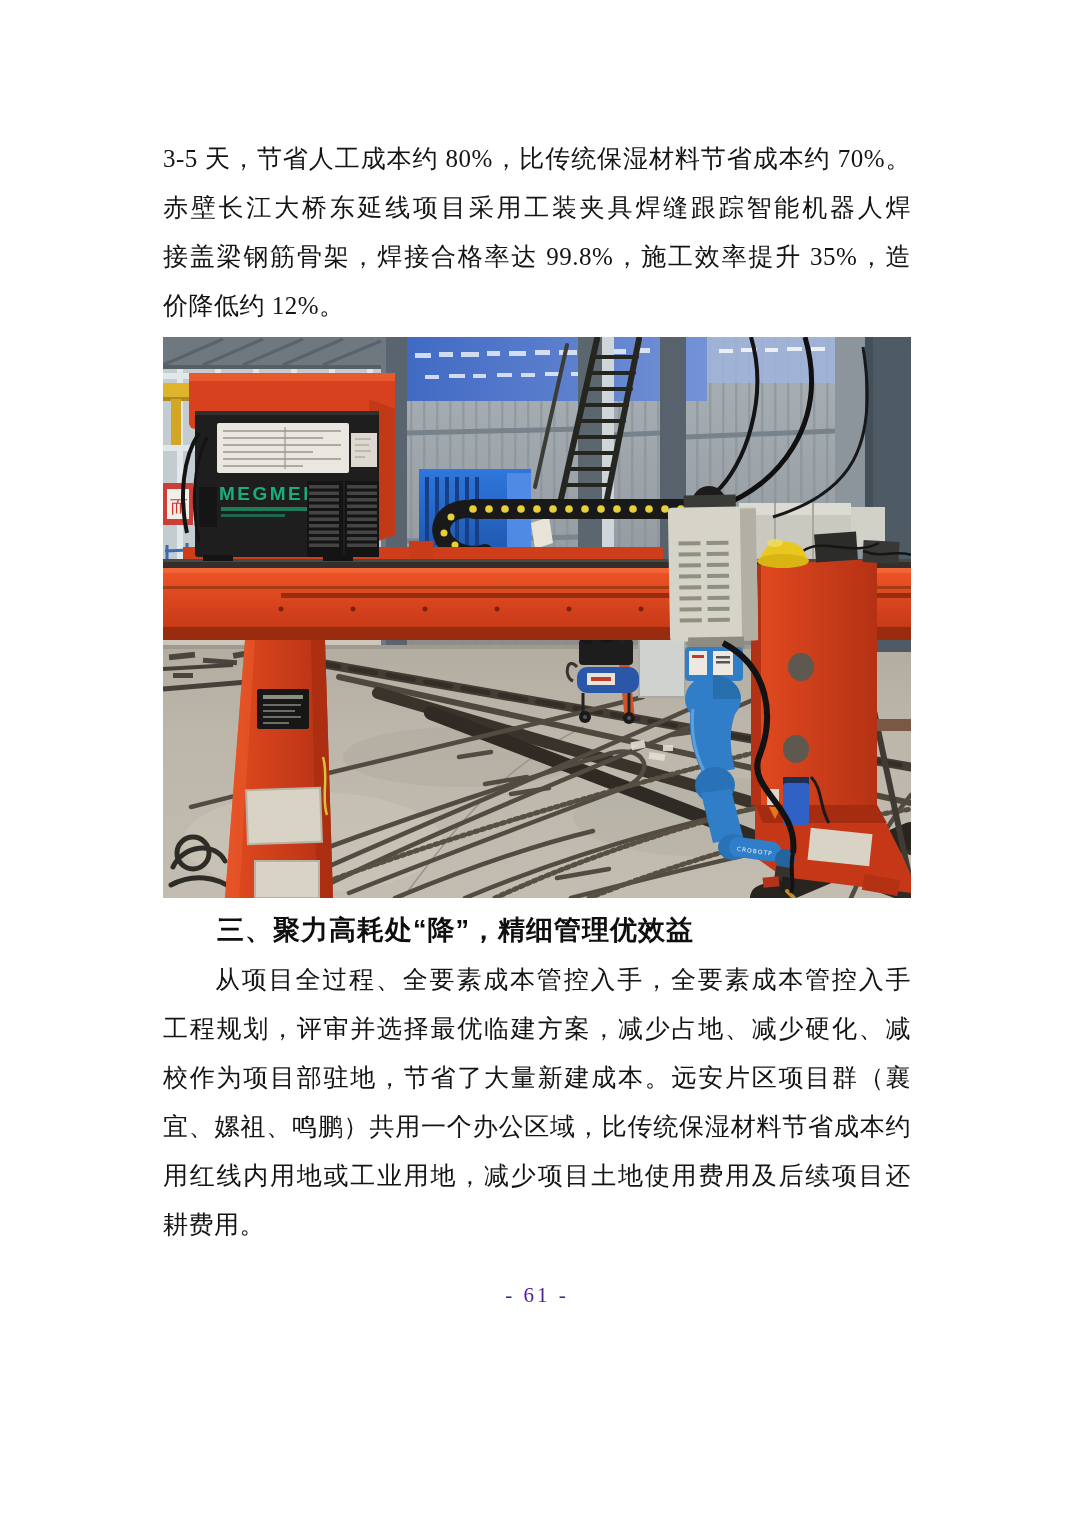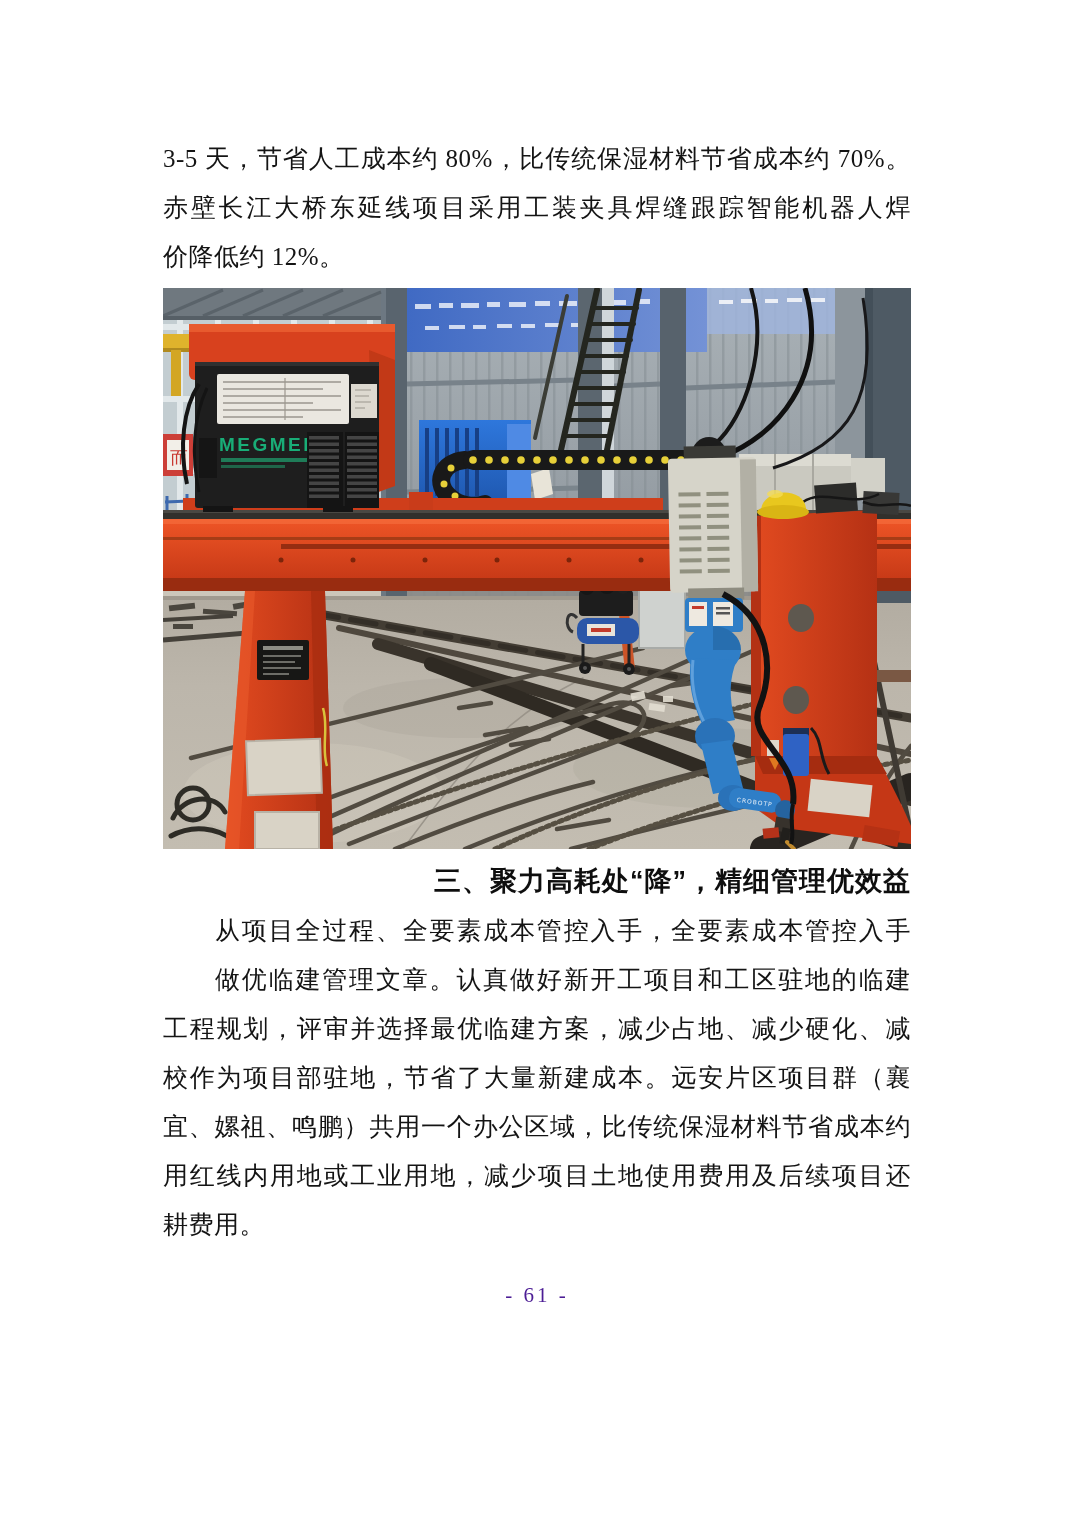--- a/index.html
+++ b/index.html
@@ -10,38 +10,39 @@
   .content{padding:134px 163px 0 163px;}
   .line{
     font-size:25px;line-height:49px;height:49px;letter-spacing:.5px;
     text-align:justify;text-align-last:justify;white-space:normal;
   }
   .line.endp{text-align-last:left;}
   .line.ind{text-indent:52px;}
   .heading{
     font-family:"Liberation Sans","DejaVu Sans",sans-serif;font-weight:bold;
     font-size:27px;line-height:49px;height:49px;text-indent:54px;letter-spacing:1px;
-    margin-top:8px;text-align:right;color:#0e0e0e;
+    margin-top:8px;text-align:left;color:#0e0e0e;
   }
   .photo{
     width:748px;height:561px;margin:7px auto 8px auto;overflow:hidden;background:#a7a9a6;
   }
   .photo svg{display:block;width:748px;height:561px;}
   .pagenum{
     margin-top:26px;text-align:center;font-size:21px;line-height:40px;letter-spacing:3px;color:#4c1d95;
   }
 </style>
 </head>
 <body>
 
 <div class="page">
   <div class="content">
 
     <div class="line">3-5 天，节省人工成本约 80%，比传统保湿材料节省成本约 70%。</div>
     <div class="line">赤壁长江大桥东延线项目采用工装夹具焊缝跟踪智能机器人焊</div>
+    <div class="line">接盖梁钢筋骨架，焊接合格率达 99.8%，施工效率提升 35%，造</div>
     <div class="line endp">价降低约 12%。</div>
 
     <div class="photo">
       <svg viewBox="0 0 748 561" xmlns="http://www.w3.org/2000/svg">
         <defs>
           <linearGradient id="wallg" x1="0" y1="0" x2="0" y2="1">
             <stop offset="0" stop-color="#aab2b7"></stop>
               <stop offset="1" stop-color="#8c949b"></stop>
           </linearGradient>
           <linearGradient id="floorg" x1="0" y1="0" x2="0" y2="1">
@@ -496,21 +497,20 @@
           <rect x="40" y="218" width="30" height="6" fill="#141414"></rect>
           <rect x="160" y="218" width="30" height="6" fill="#141414"></rect>
         </g>
       </svg>
     </div>
 
     <div class="heading">三、聚力高耗处“降”，精细管理优效益</div>
 
     <div class="line ind">从项目全过程、全要素成本管控入手，全要素成本管控入手</div>
 
-    <div class="line ind">做优临建管理文章。认真做好新开工项目和工区驻地的临建</div>
     <div class="line">工程规划，评审并选择最优临建方案，减少占地、减少硬化、减</div>
     <div class="line">校作为项目部驻地，节省了大量新建成本。远安片区项目群（襄</div>
     <div class="line">宜、嫘祖、鸣鹏）共用一个办公区域，比传统保湿材料节省成本约</div>
     <div class="line">用红线内用地或工业用地，减少项目土地使用费用及后续项目还</div>
     <div class="line endp">耕费用。</div>
 
     <div class="pagenum">- 61 -</div>
   </div>
 </div>
 

